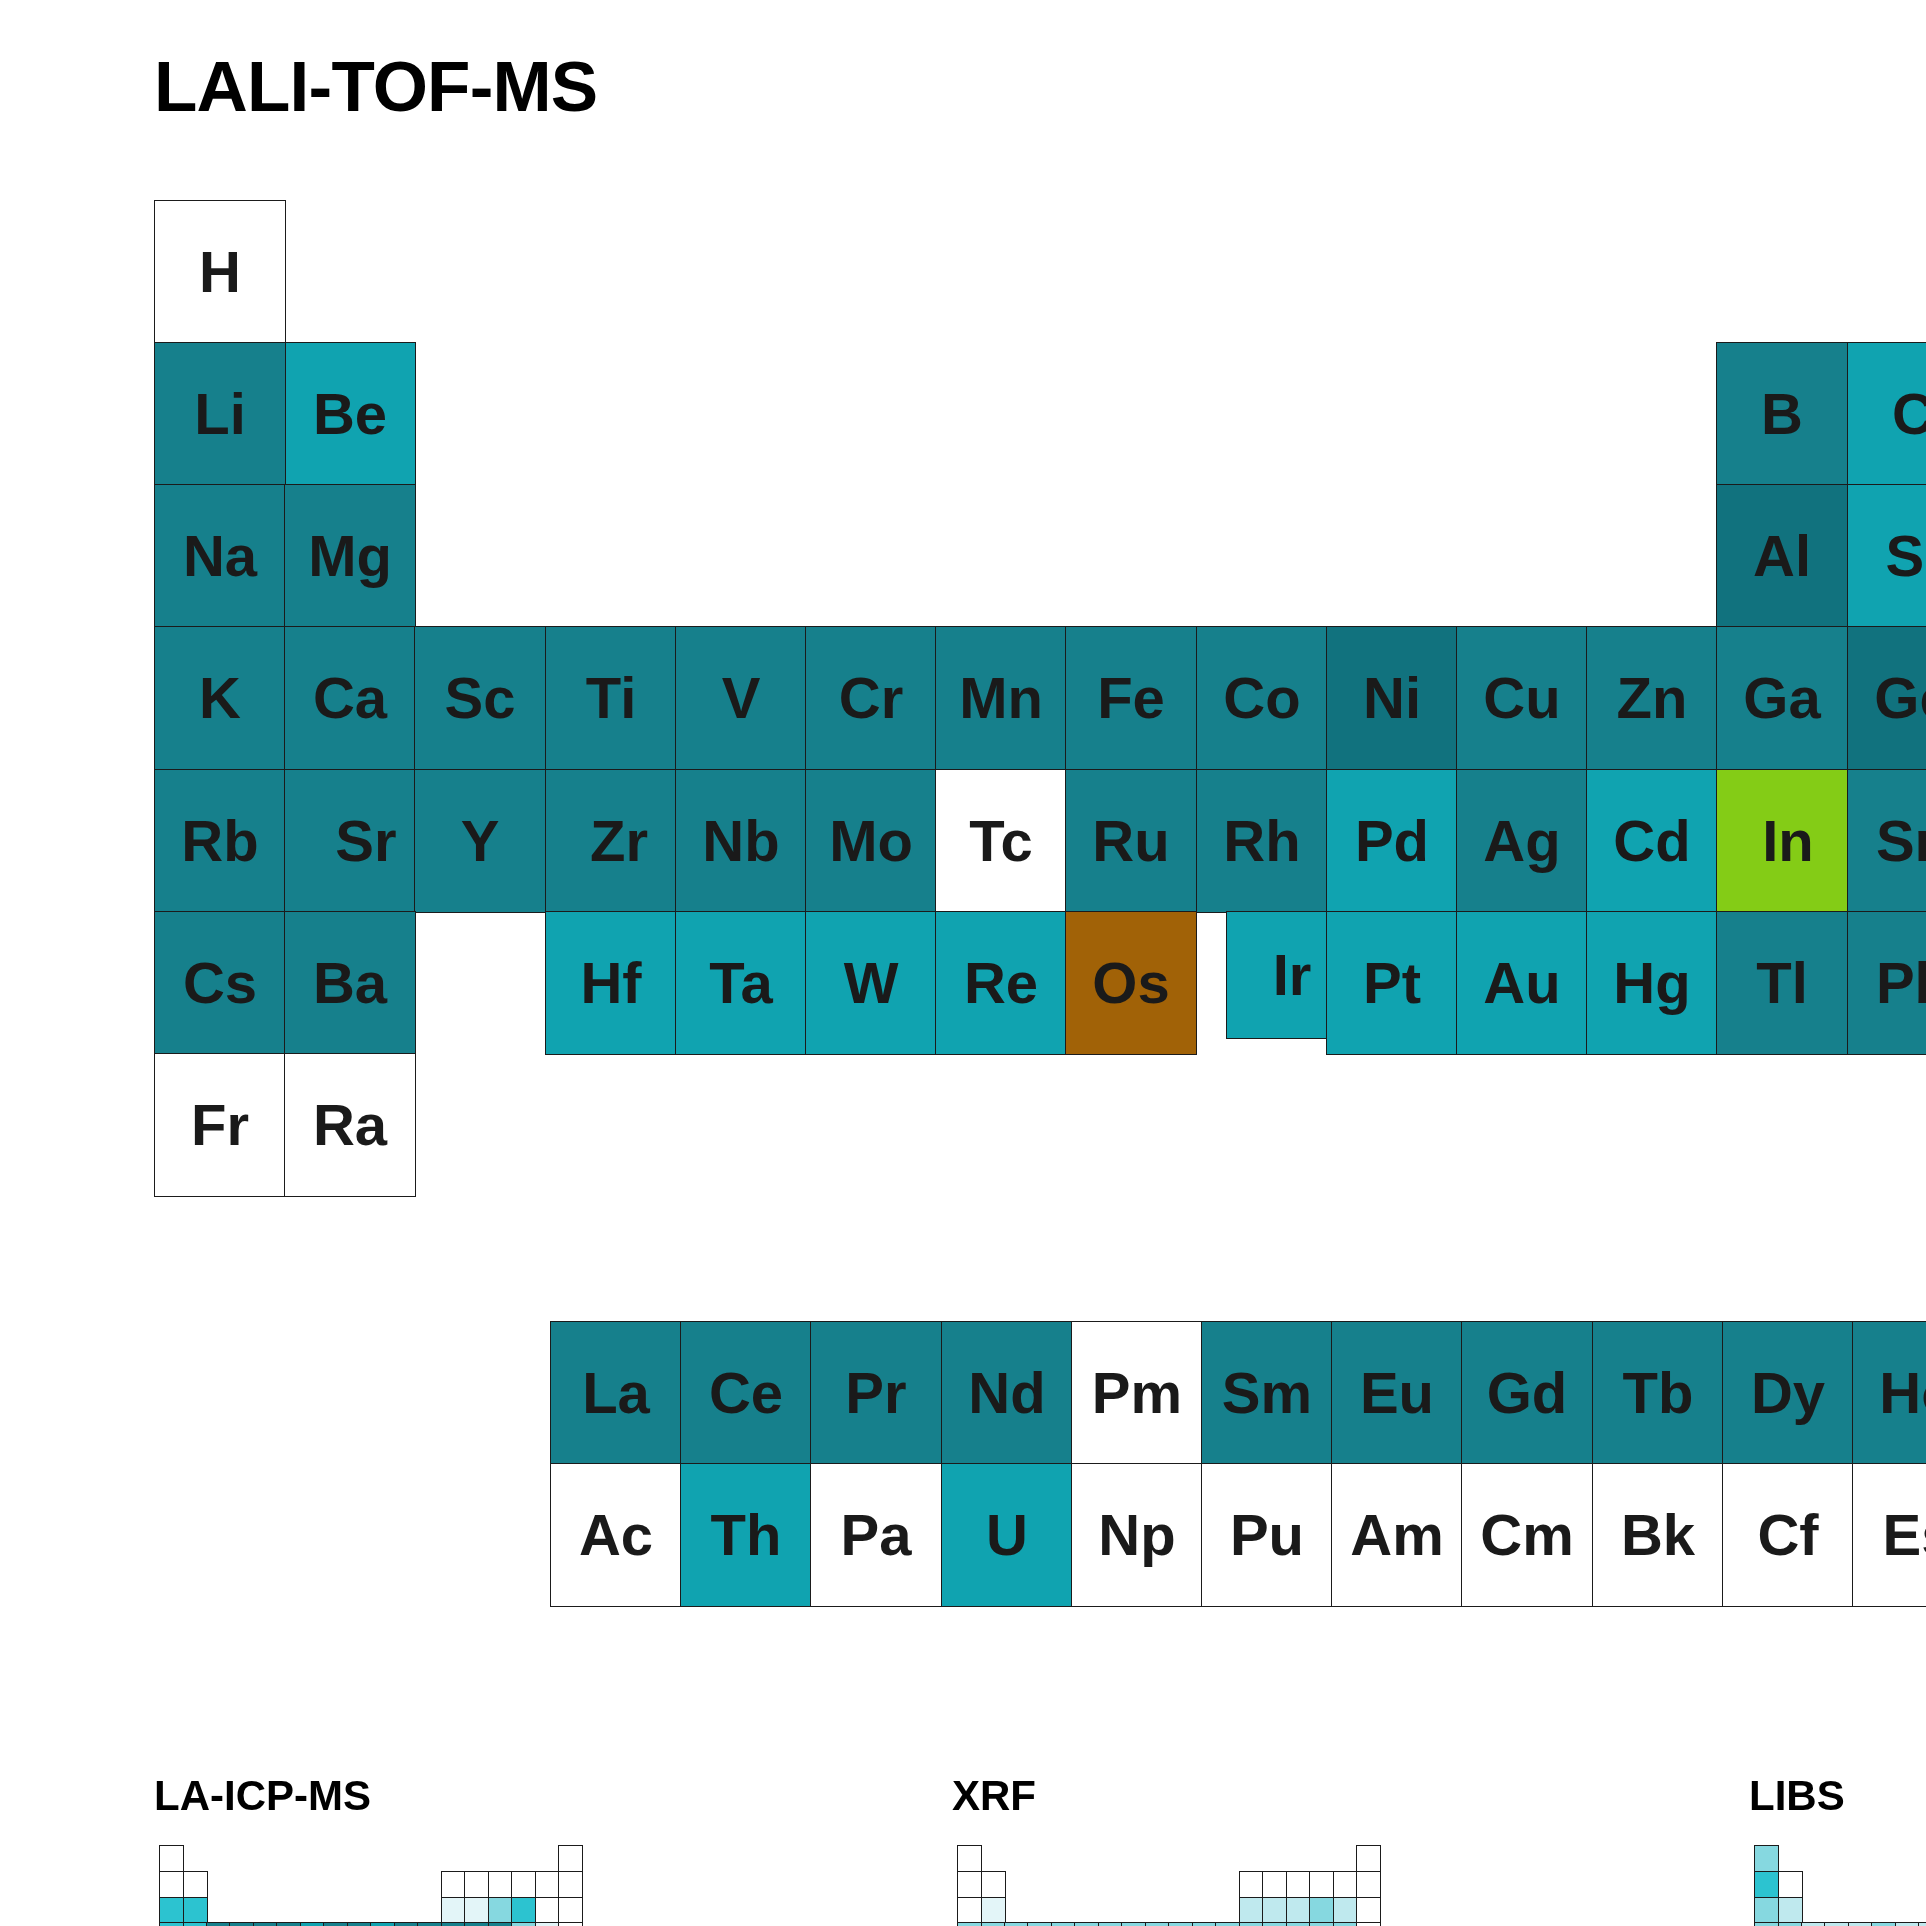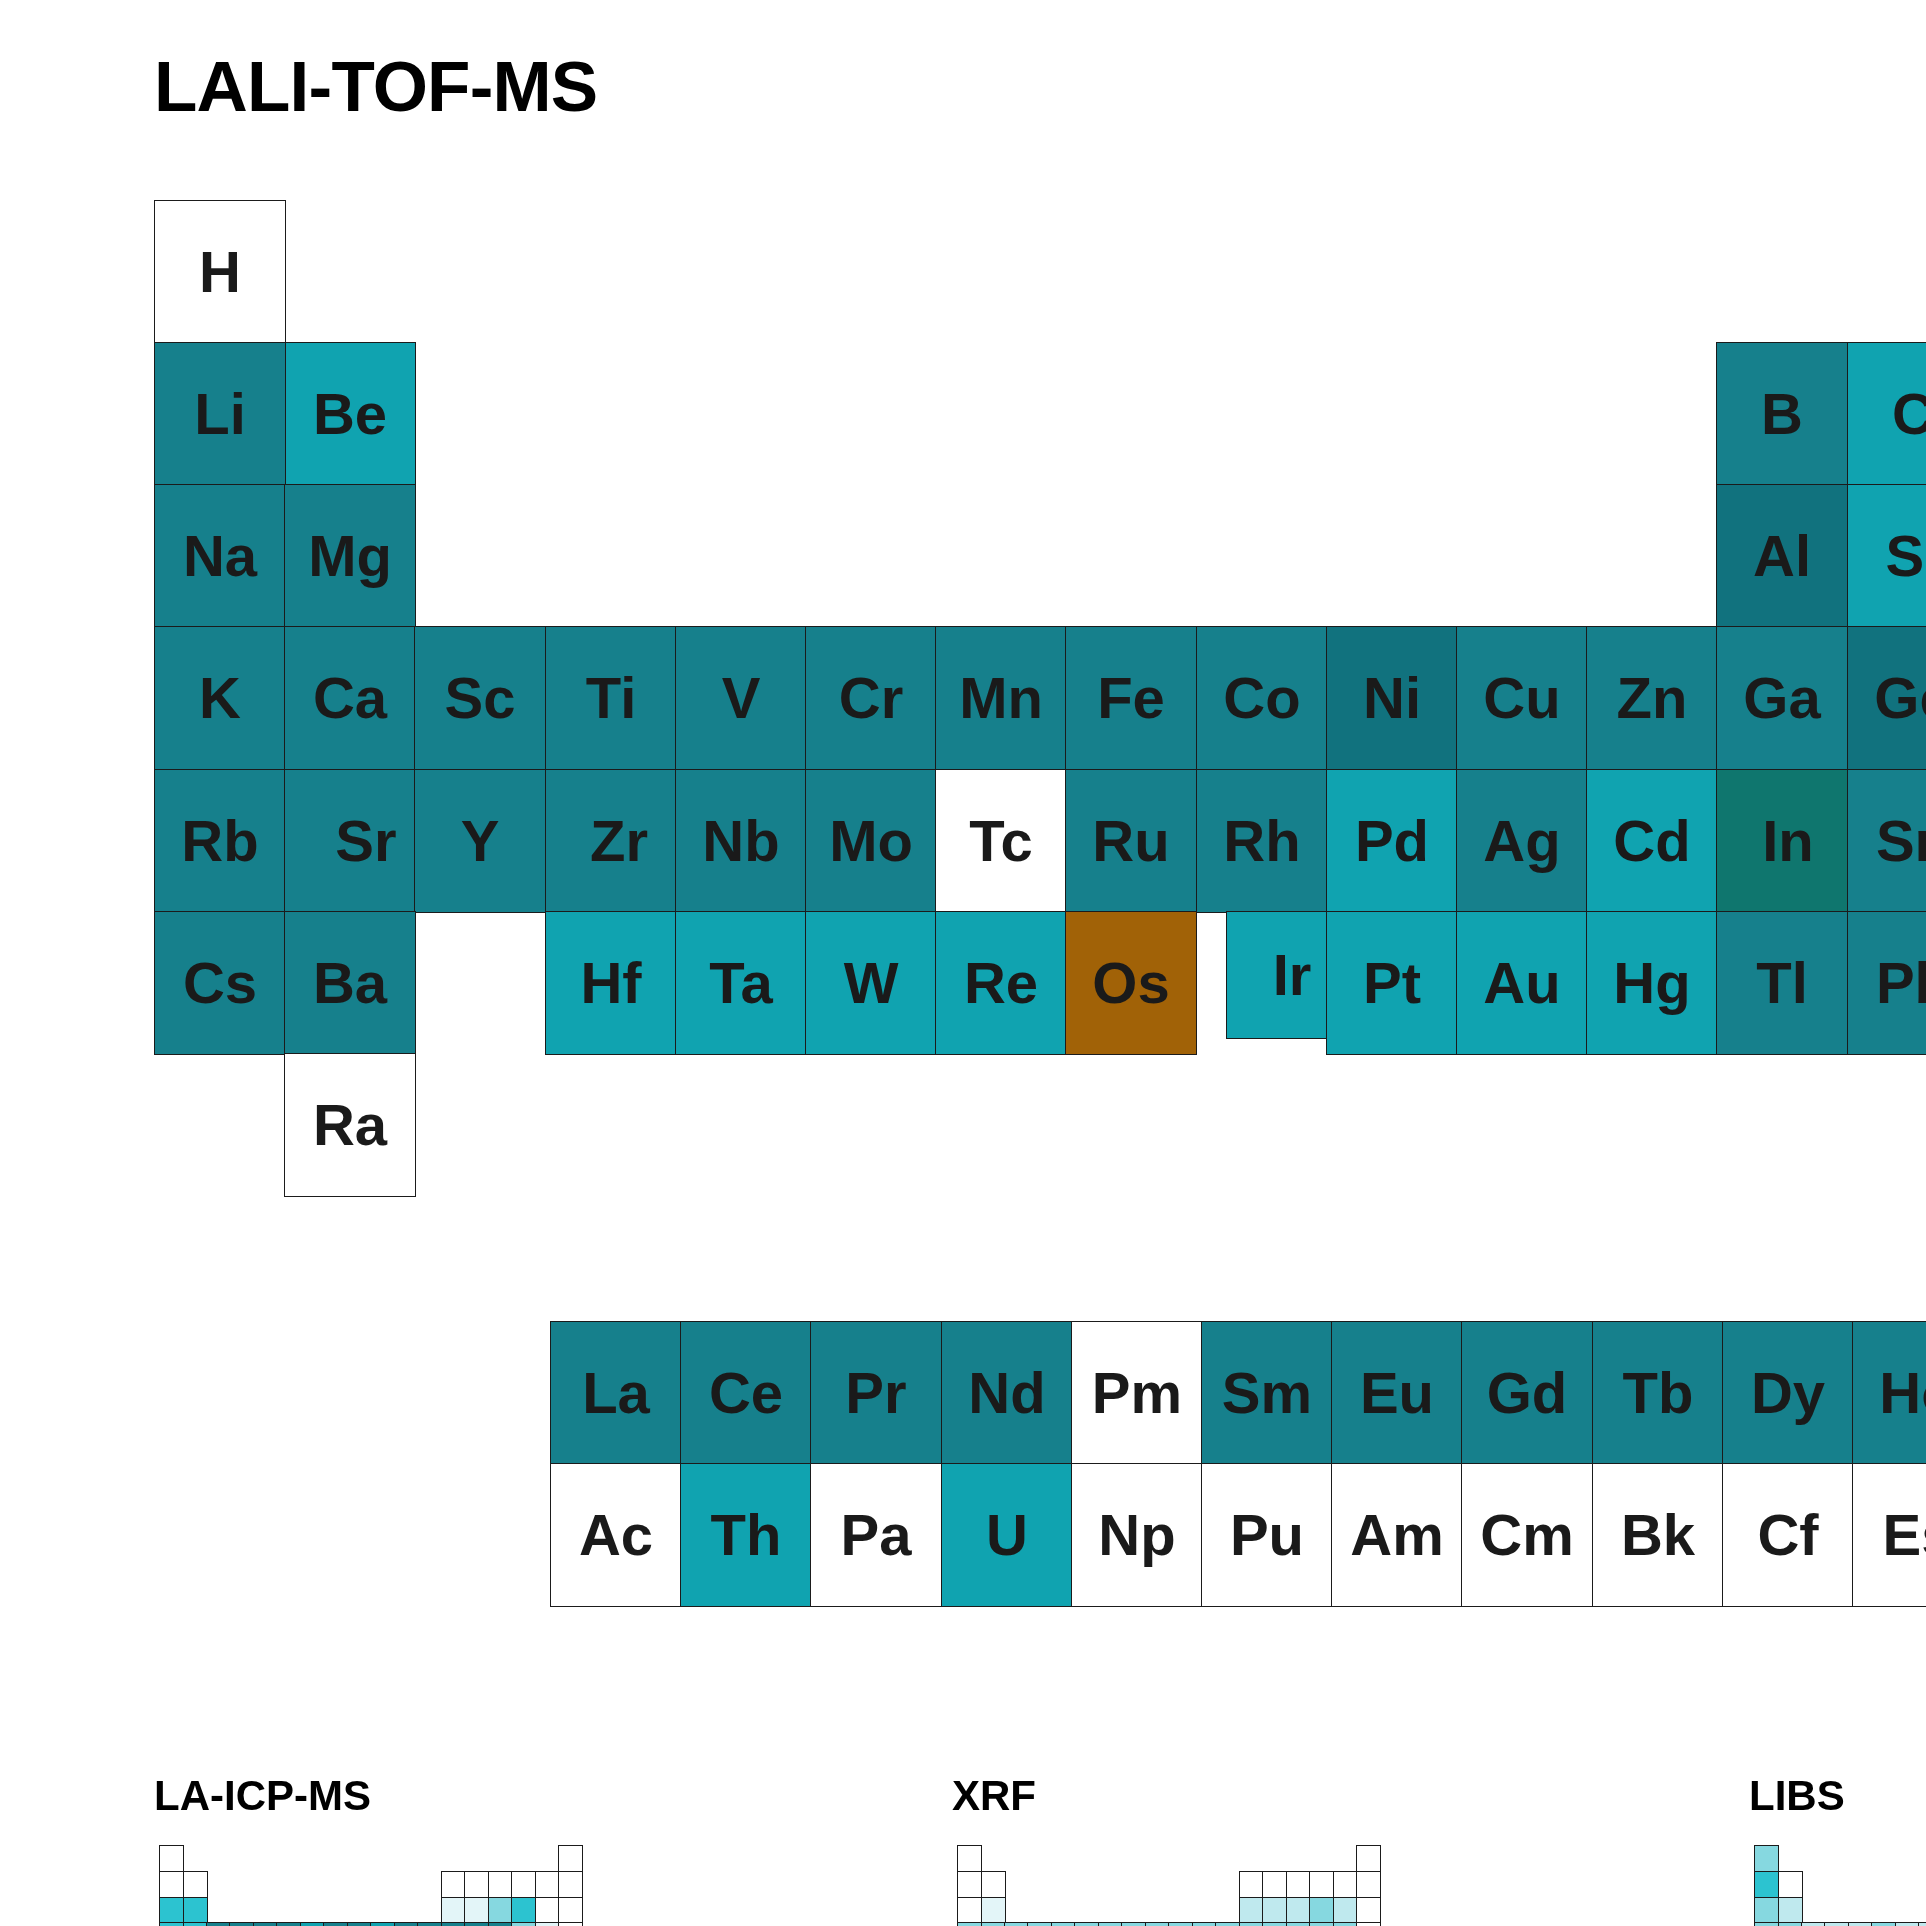--- a/index.html
+++ b/index.html
@@ -203,21 +203,21 @@
       </div>
       <div class="cell" style="left: 1172px; top: 569px; width: 132px; height: 144px; background: rgb(16, 163, 176);">
         <span>Pd</span>
       </div>
       <div class="cell" style="left: 1302px; top: 569px; width: 132px; height: 144px; background: rgb(22, 128, 140);">
         <span>Ag</span>
       </div>
       <div class="cell" style="left: 1432px; top: 569px; width: 132px; height: 144px; background: rgb(16, 163, 176);">
         <span>Cd</span>
       </div>
-      <div class="cell" style="left: 1562px; top: 569px; width: 144px; height: 144px; background: #0f766e;">
+      <div class="cell" style="left: 1562px; top: 569px; width: 144px; height: 144px; background: #84cc16;">
         <span>In</span>
       </div>
       <div class="cell" style="left: 1693px; top: 569px; width: 132px; height: 144px; background: rgb(22, 128, 140);">
         <span>Sn</span>
       </div>
       <div class="cell" style="left: 0px; top: 711px; width: 132px; height: 144px; background: rgb(22, 128, 140);">
         <span>Cs</span>
       </div>
       <div class="cell" style="left: 130px; top: 711px; width: 132px; height: 144px; background: rgb(22, 128, 140);">
         <span>Ba</span>
@@ -247,20 +247,23 @@
         <span>Au</span>
       </div>
       <div class="cell" style="left: 1432px; top: 711px; width: 132px; height: 144px; background: rgb(16, 163, 176);">
         <span>Hg</span>
       </div>
       <div class="cell" style="left: 1562px; top: 711px; width: 132px; height: 144px; background: rgb(22, 128, 140);">
         <span>Tl</span>
       </div>
       <div class="cell" style="left: 1693px; top: 711px; width: 132px; height: 144px; background: rgb(22, 128, 140);">
         <span>Pb</span>
+      </div>
+      <div class="cell" style="left: 0px; top: 853px; width: 132px; height: 144px; background: rgb(255, 255, 255);">
+        <span>Fr</span>
       </div>
       <div class="cell" style="left: 130px; top: 853px; width: 132px; height: 144px; background: rgb(255, 255, 255);">
         <span>Ra</span>
       </div>
     </div>
 
   <div id="f-block" class="grid fblock" style="width: 1955px; height: 286px;">
       <div class="cell" style="left: 0px; top: 0px; width: 132px; height: 144px; background: rgb(22, 128, 140);">
         <span>La</span>
       </div>

